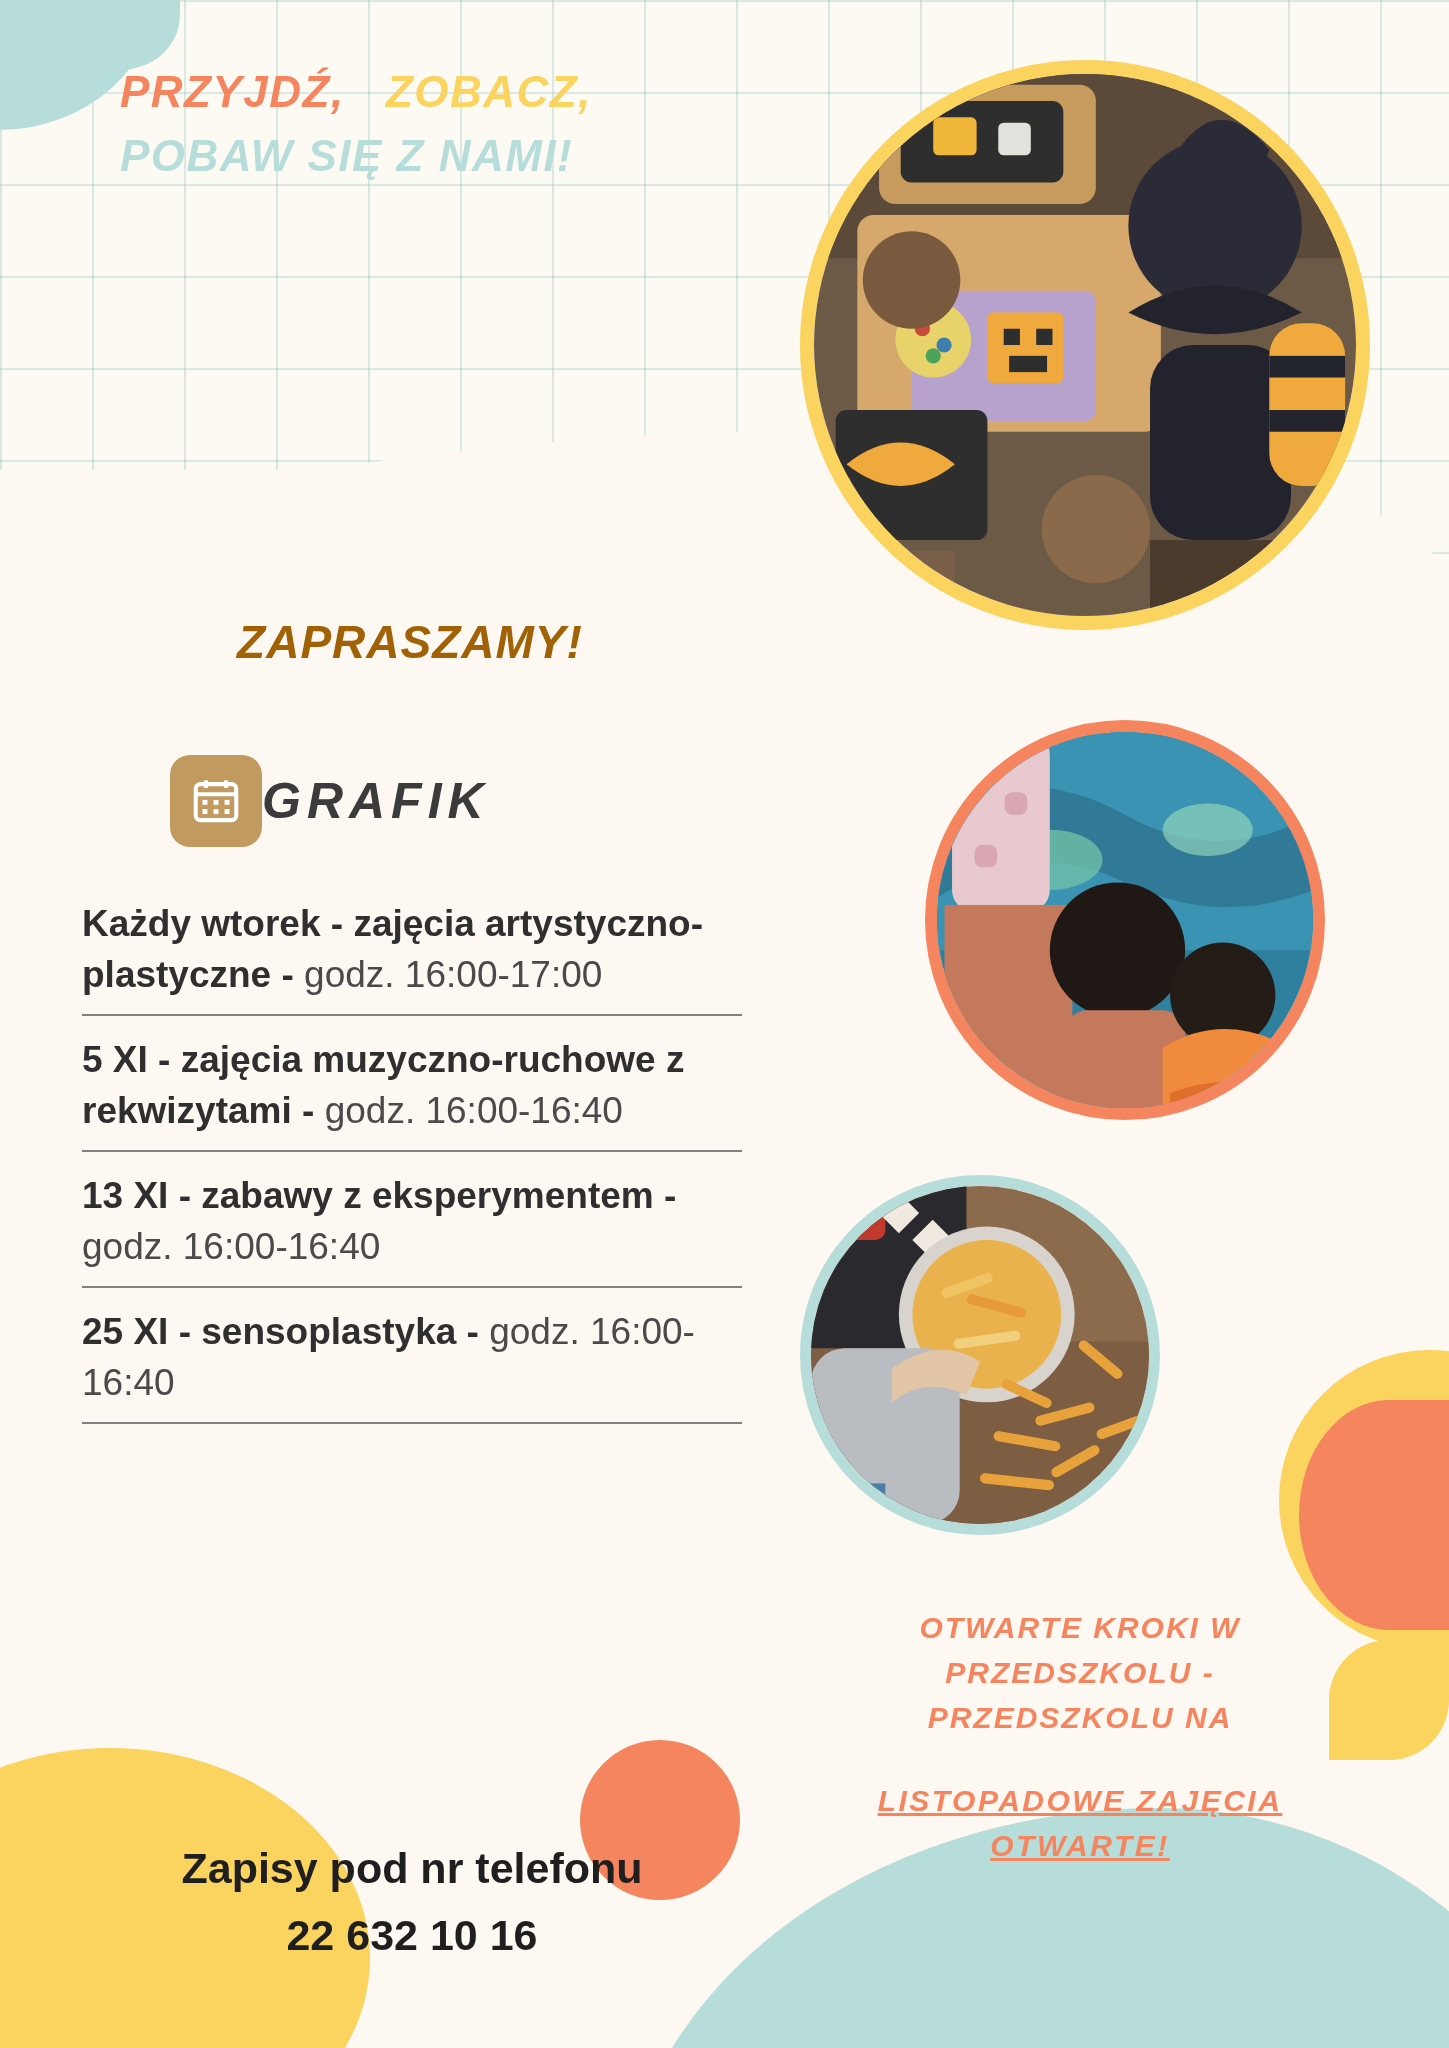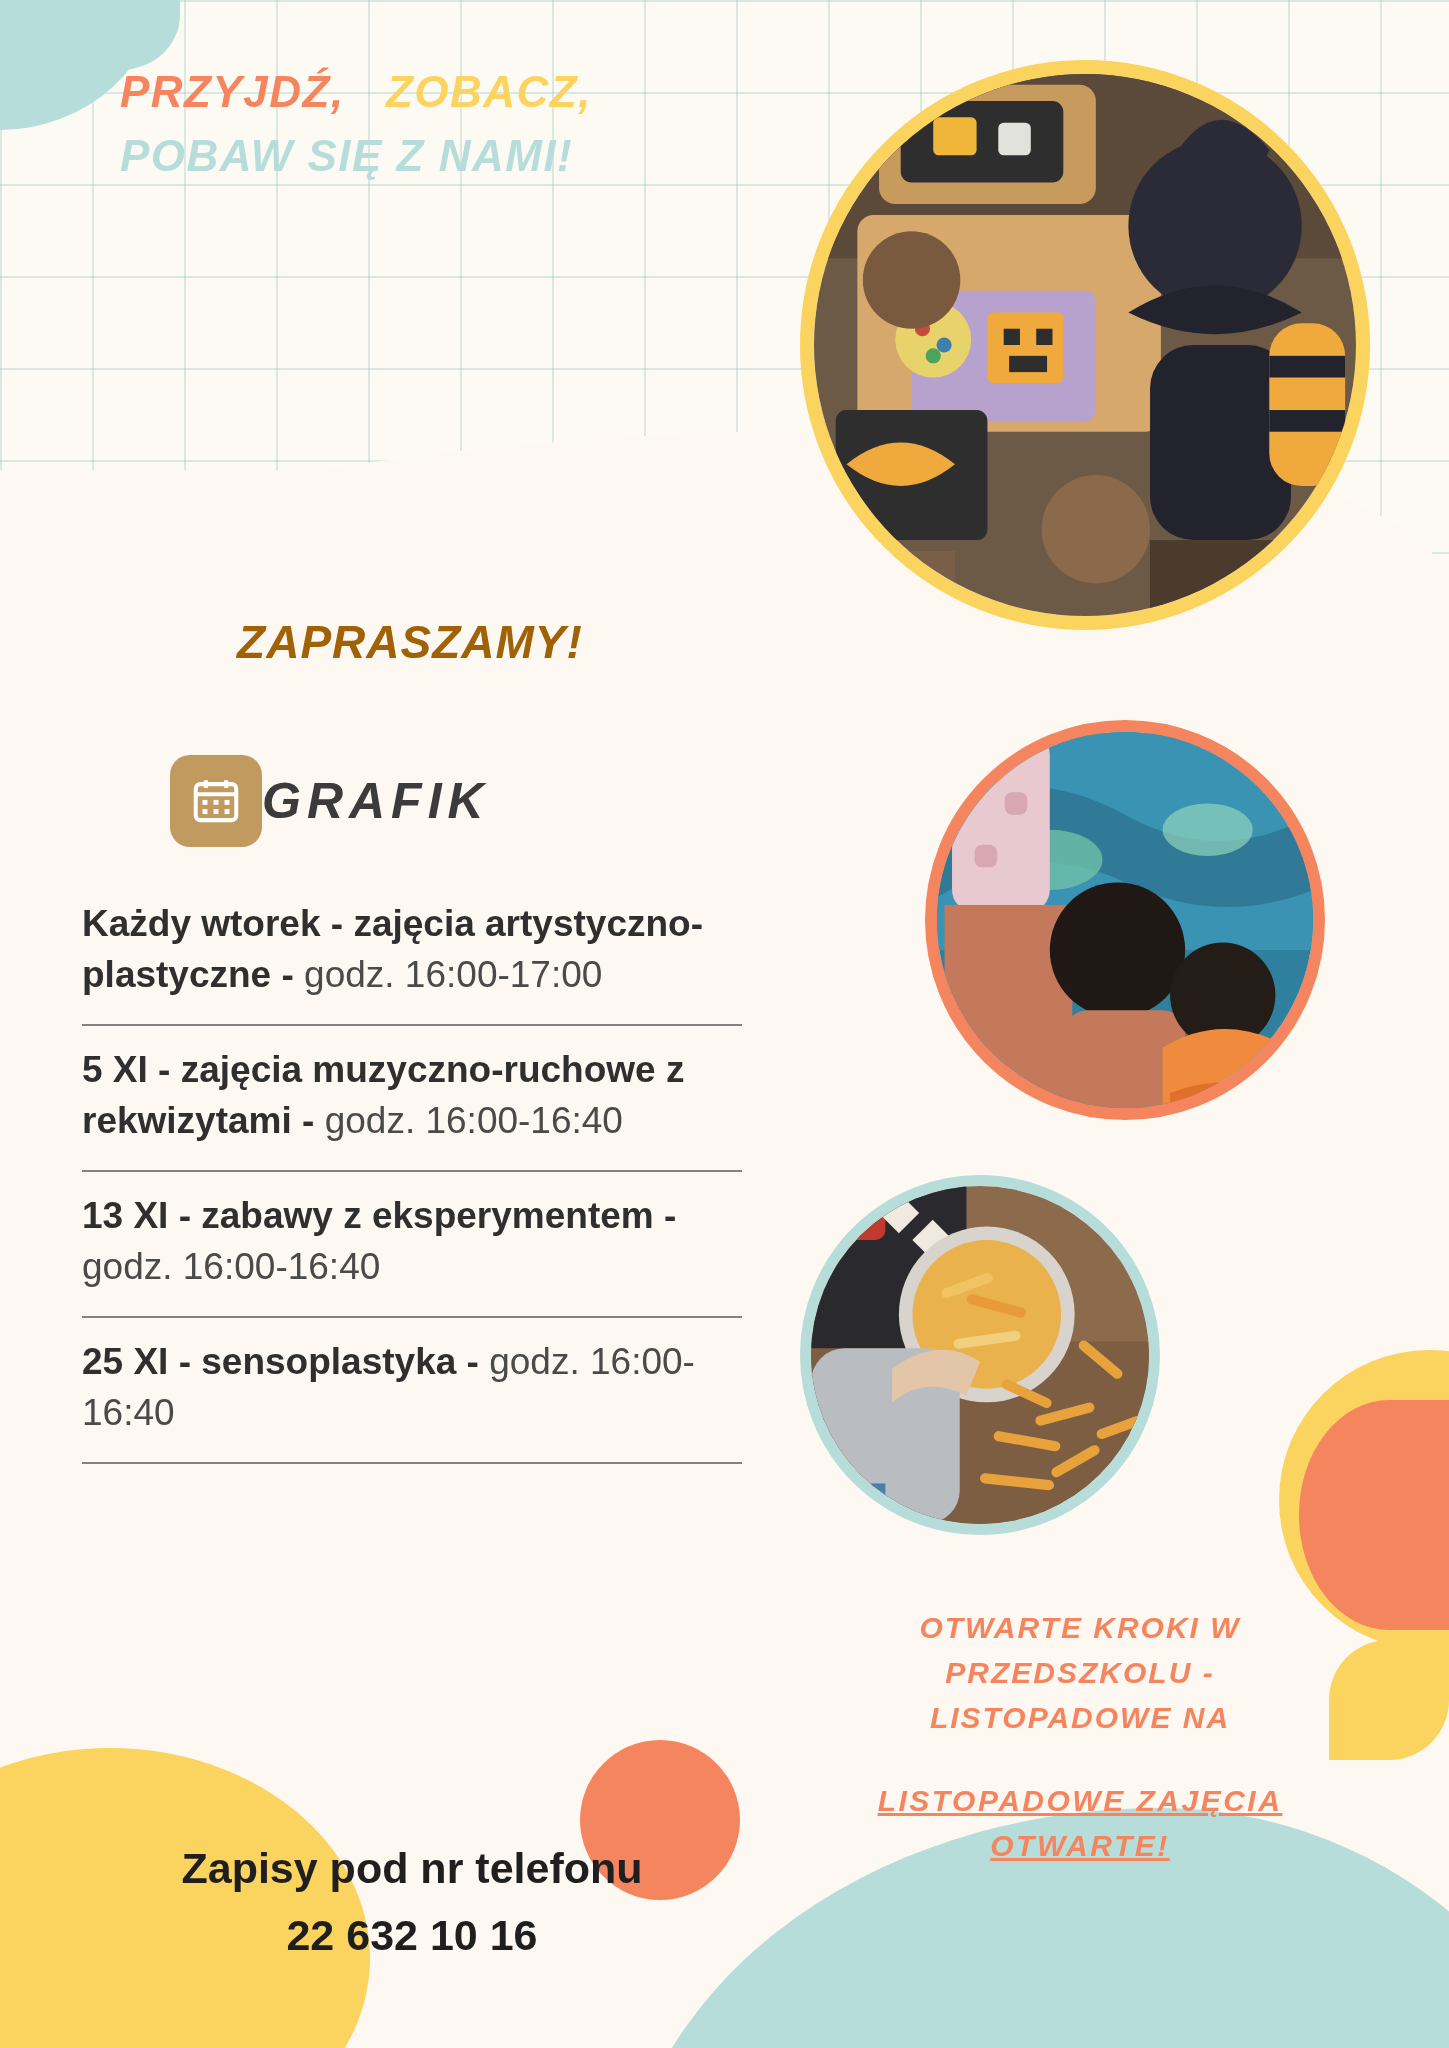--- a/index.html
+++ b/index.html
@@ -165,21 +165,21 @@
     color: #3b3b3b;
   }
 
   
   .schedule {
     position: absolute;
     left: 82px; top: 880px;
     width: 660px;
   }
   .sched-item {
-    padding: 18px 0 24px 0;
+    padding: 18px 0 14px 0;
     font-size: 37px;
     line-height: 1.38;
     color: #4a4a4a;
   }
   .sched-item b { color: #2f2f2f; font-weight: bold; }
   .sched-sep {
     height: 2px;
     background: #6d6d6d;
     width: 100%;
     opacity: .85;
@@ -390,18 +390,18 @@
         <rect x="78" y="50" width="16" height="3" rx="1.5" transform="rotate(40 86 51)"></rect>
         <rect x="84" y="70" width="14" height="3" rx="1.5" transform="rotate(-20 91 71)"></rect>
       </g>
       <rect x="0" y="88" width="22" height="12" fill="#4a7fa8"></rect>
     </svg>
   </div>
 
   <div class="right-text">
     <div>OTWARTE KROKI W</div>
     <div>PRZEDSZKOLU -</div>
-    <div>LISTOPADOWE NA</div>
+    <div>PRZEDSZKOLU NA</div>
     <div class="cta">LISTOPADOWE ZAJĘCIA</div>
     <div class="cta" style="margin-top:0">OTWARTE!</div>
   </div>
 
 </div>
 
 </body></html>

